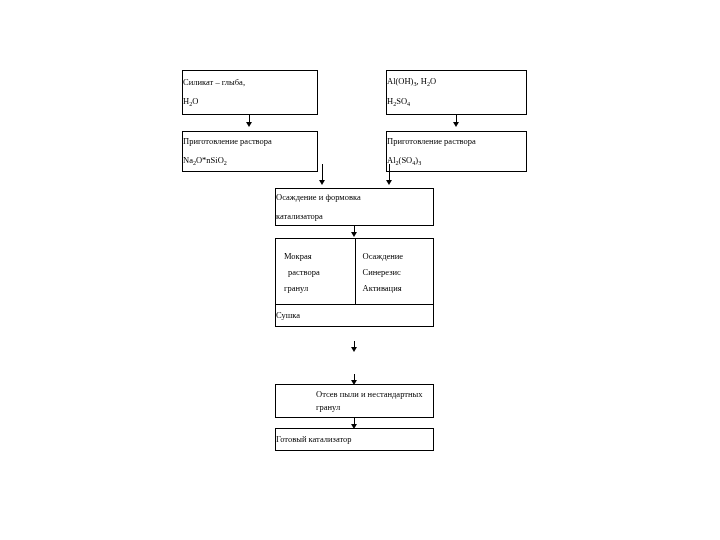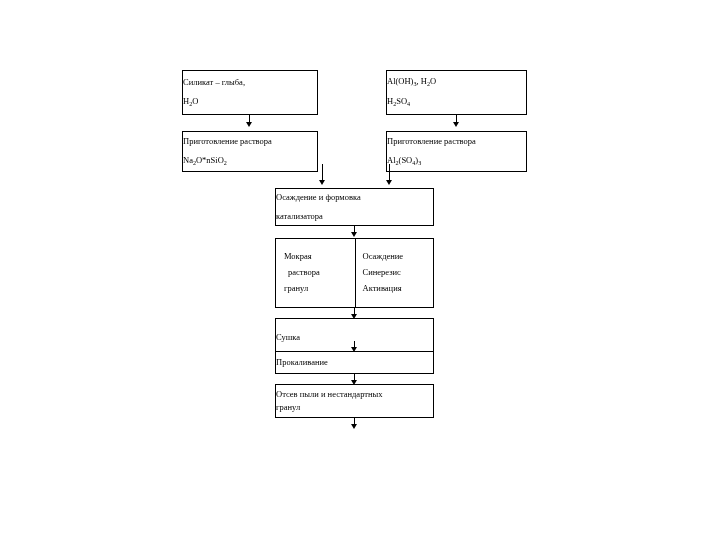--- a/index.html
+++ b/index.html
@@ -152,36 +152,36 @@
       <span class="line">Осаждение</span>
       <span class="line">Синерезис</span>
       <span class="line">Активация</span>
     </div>
     <div class="split-divider"></div>
   </div>
 
   <div class="vline" style="left:354px; top:308px; height:9px;"></div>
   <div class="arrowhead" style="left:350.5px; top:314px;"></div>
 
-  <div class="box one-line" style="left:275px; top:318px; width:159px; height:40px;">
+  <div class="box one-line" style="left:275px; top:304px; width:159px; height:23px;">
     <span class="line">Сушка</span>
   </div>
 
   <div class="vline" style="left:354px; top:341px; height:8px;"></div>
   <div class="arrowhead" style="left:350.5px; top:347px;"></div>
 
-  <div class="box one-line" style="left:275px; top:351px; width:159px; height:23px;">
-    <span class="line">Прокаливание</span>
-  </div>
 
   <div class="vline" style="left:354px; top:374px; height:8px;"></div>
   <div class="arrowhead" style="left:350.5px; top:380px;"></div>
 
-  <div class="box one-line" style="left:275px; top:384px; width:159px; height:34px;">
+  <div class="box one-line" style="left:275px; top:384px; width:159px; height:34px;padding-left:40px;">
     <span class="line">Отсев пыли и нестандартных</span>
     <span class="line">гранул</span>
   </div>
 
   <div class="vline" style="left:354px; top:418px; height:8px;"></div>
   <div class="arrowhead" style="left:350.5px; top:424px;"></div>
 
+  <div class="box one-line" style="left:275px; top:428px; width:159px; height:23px;">
+    <span class="line">Готовый катализатор</span>
+  </div>
 
 </div>
 
 </body></html>

